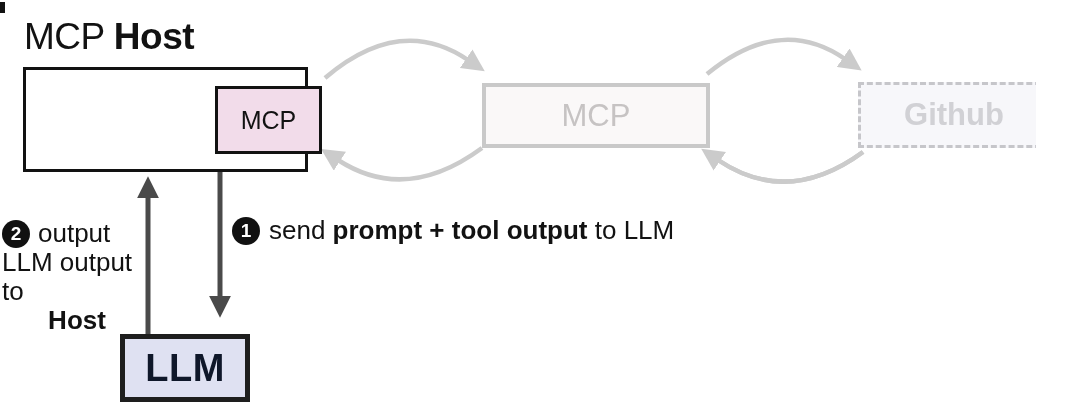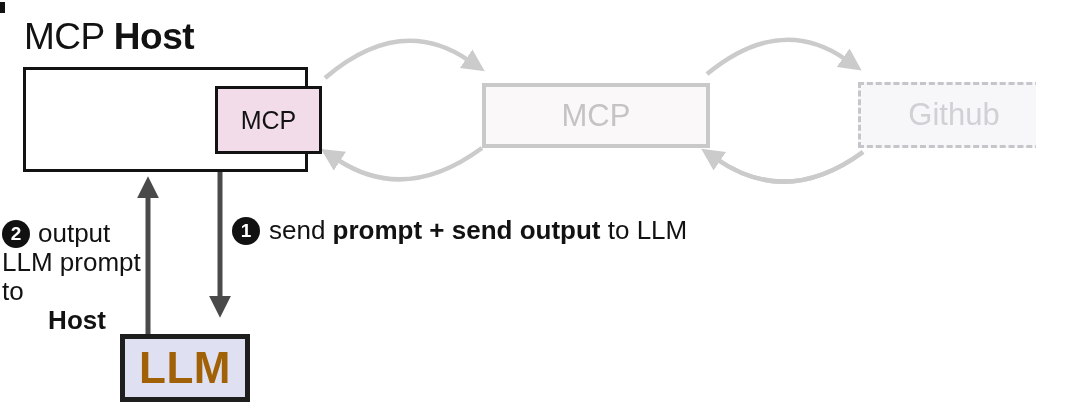--- a/index.html
+++ b/index.html
@@ -69,28 +69,29 @@
     z-index: 2;
   }
   .github-box {
     left: 858px; top: 82px;
     width: 192px; height: 66px;
     background: #f7f7fa;
     border: 3px dashed #c6c6ca;
     color: #d1d1d5;
     font-size: 31px;
     z-index: 2;
+    font-weight: bold;
   }
   .llm-box {
     left: 120px; top: 334px;
     width: 130px; height: 68px;
     background: #dfe1f2;
     border: 5px solid #1e1e1e;
-    color: #a16207;
-    font-size: 44px;
+    color: #0f172a;
+    font-size: 38px;
     font-weight: 700;
     letter-spacing: 0.5px;
     z-index: 2;
   }
   .step-label {
     position: absolute;
     font-size: 26px;
     line-height: 29px;
     z-index: 2;
     color: #121212;
@@ -166,25 +167,25 @@
   <div class="box github-box">
       <span>Github</span>
     </div>
 
   <div class="box llm-box">
       <span>LLM</span>
     </div>
 
   <div class="step-label label1">
     <span class="badge">1</span>
-    <span class="t"><span>send </span><b>prompt + send output</b><span> to LLM</span></span>
+    <span class="t"><span>send </span><b>prompt + tool output</b><span> to LLM</span></span>
   </div>
 
   <div class="step-label label2">
     <div class="l1">
       <span class="badge">2</span>
       <span>output</span>
     </div>
-    <div class="l2">LLM prompt to</div>
+    <div class="l2">LLM output to</div>
     <div class="l3 b">Host</div>
   </div>
 
 </div>
 
 </body></html>

